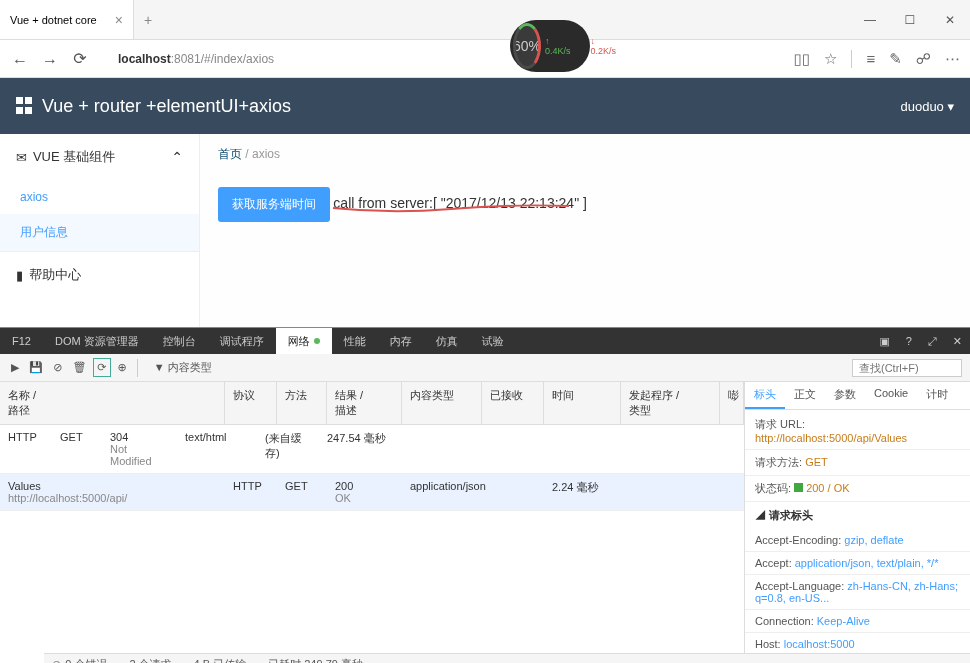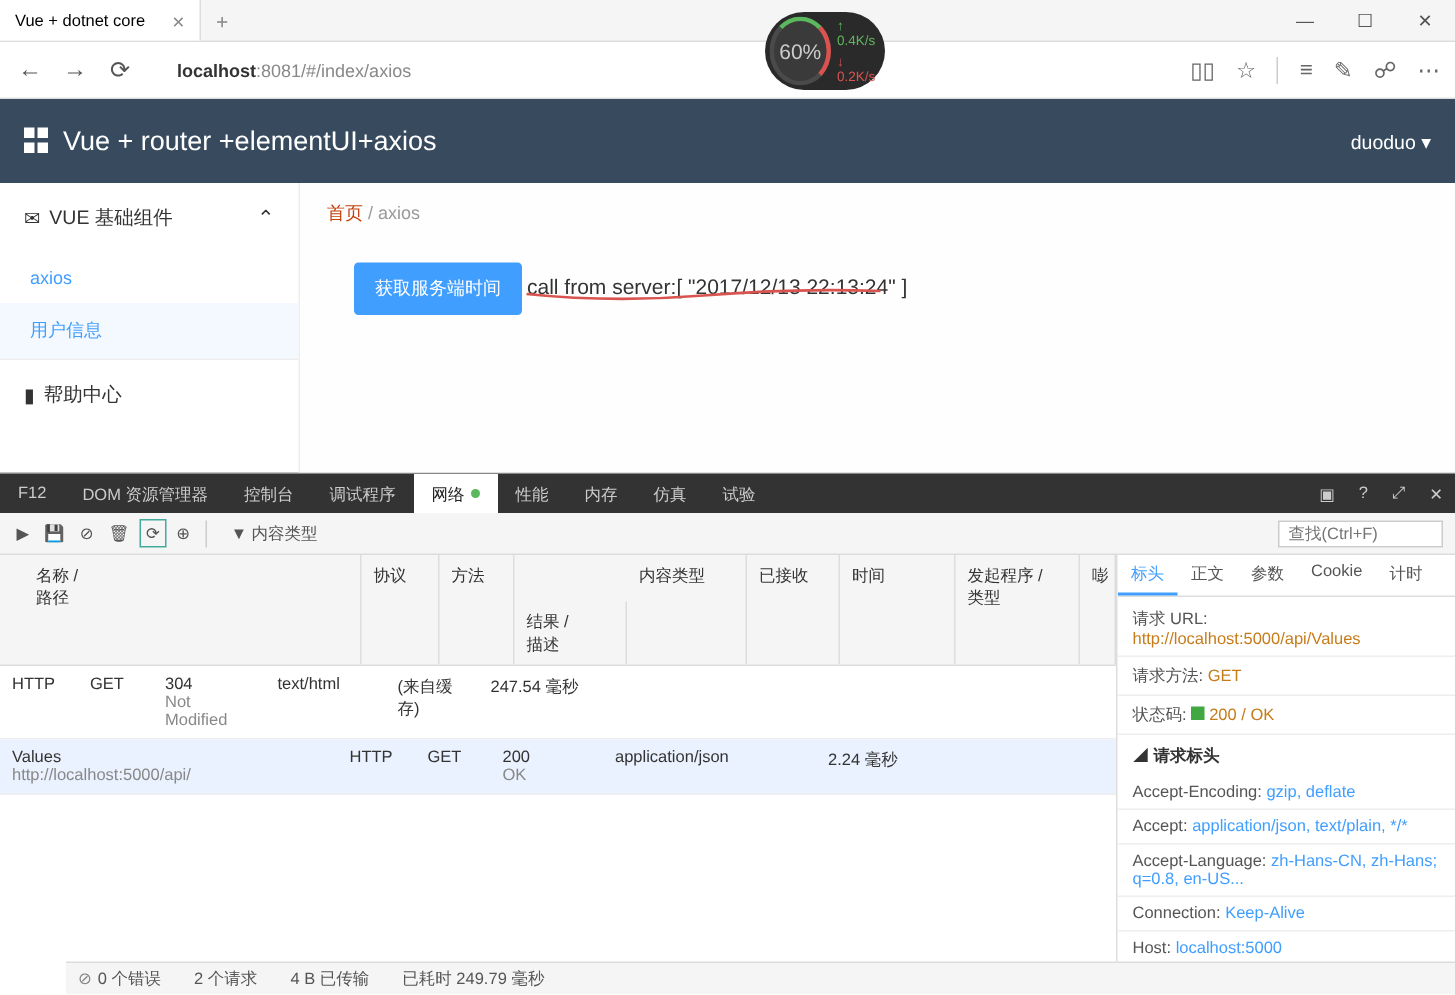--- a/index.html
+++ b/index.html
@@ -1,59 +1,59 @@
 <!DOCTYPE html>
 <html><head>
   <meta charset="utf-8">
   <style>
     * { margin: 0; padding: 0; box-sizing: border-box; font-family: "Segoe UI", Arial, sans-serif; }
     body { width: 970px; height: 663px; overflow: hidden; font-size: 12px; background: #fff; }
     
     
-    .browser-tabs { height: 28px; display: flex; align-items: center; background: #f5f5f5; border-bottom: 1px solid #ddd; }
+    .browser-tabs { height: 40px; display: flex; align-items: center; background: #f5f5f5; border-bottom: 1px solid #ddd; }
     .tab { display: flex; align-items: center; padding: 0 10px; height: 100%; border-right: 1px solid #ddd; background: #fff; gap: 18px; font-size: 11px; }
     .tab-close { cursor: pointer; color: #888; font-size: 14px; }
     .new-tab { padding: 0 10px; color: #888; font-size: 14px; cursor: pointer; }
     .window-controls { margin-left: auto; display: flex; }
     .window-controls span { width: 40px; text-align: center; color: #555; cursor: pointer; font-size: 12px; }
     
     .browser-toolbar { height: 38px; display: flex; align-items: center; gap: 10px; padding: 0 10px; border-bottom: 1px solid #ddd; position: relative; }
     .nav-btn { color: #555; cursor: pointer; font-size: 16px; width: 20px; text-align: center; }
     .url-bar { flex: 1; padding: 4px 8px; font-size: 12px; color: #333; margin-left: 10px; }
     .url-bar .bold { font-weight: bold; color: #333; }
     .url-bar .path { color: #888; }
     .toolbar-right { display: flex; gap: 14px; color: #666; align-items: center; }
     .toolbar-right span { cursor: pointer; font-size: 15px; }
     
     .speed-widget { position: absolute; left: 510px; top: -20px; width: 80px; height: 52px; background: #2a2a2a; border-radius: 26px; display: flex; align-items: center; padding: 3px; z-index: 10; }
     .speed-circle { width: 46px; height: 46px; border-radius: 50%; background: #3a3a3a; display: flex; align-items: center; justify-content: center; color: #ccc; font-size: 14px; position: relative; }
     .speed-circle::before { content: ""; position: absolute; inset: 0; border-radius: 50%; border: 3px solid #4a4a4a; border-top-color: #5cb85c; border-right-color: #d9534f; }
-    .speed-info { display: flex; flex-direction: column; font-size: 9px; color: #aaa; margin-left: 4px; gap: 4px; }
+    .speed-info { display: flex; flex-direction: row; font-size: 9px; color: #aaa; margin-left: 4px; gap: 20px; }
     .speed-up { color: #5cb85c; }
     .speed-down { color: #d9534f; }
     
     
     .app-header { height: 56px; background: #374a5e; color: #fff; display: flex; align-items: center; padding: 0 16px; }
     .app-logo-icon { display: inline-flex; gap: 2px; flex-wrap: wrap; width: 18px; height: 18px; margin-right: 8px; }
     .app-logo-icon span { width: 7px; height: 7px; background: #fff; }
     .app-title { font-size: 18px; font-weight: 400; }
     .user-menu { margin-left: auto; font-size: 13px; cursor: pointer; }
     
     
     .app-body { display: flex; height: 193px; }
     .sidebar { width: 200px; border-right: 1px solid #eee; }
     .sidebar-group { display: flex; align-items: center; padding: 14px 16px; font-size: 13px; color: #333; cursor: pointer; }
     .sidebar-group .chevron { margin-left: auto; font-size: 14px; }
     .sidebar-item { padding: 10px 20px; font-size: 12px; color: #409eff; cursor: pointer; }
     .sidebar-item.active { color: #409eff; background: #f4f8ff; }
     
     .main { flex: 1; padding: 12px 18px; background: #fefefe; }
     .breadcrumb { font-size: 12px; color: #999; margin-bottom: 18px; }
-    .breadcrumb a { color: #c2410c; text-decoration: none; }
-    .btn-primary { background: #409eff; color: #fff; border: none; padding: 9px 14px; font-size: 12px; cursor: pointer; border-radius: 3px; margin-left: 18px; }
+    .breadcrumb a { color: #0c4a6e; text-decoration: none; }
+    .btn-primary { background: #409eff; color: #fff; border: none; padding: 9px 14px; font-size: 12px; cursor: pointer; border-radius: 3px; }
     .server-response { margin-top: 14px; font-size: 14px; color: #333; position: relative; display: inline-block; }
     .underline-red { position: absolute; left: -2px; right: -10px; bottom: -5px; height: 12px; }
     .underline-red path { stroke: #d9534f; stroke-width: 1.8; fill: none; }
     
     
     .devtools { height: 348px; display: flex; flex-direction: column; border-top: 1px solid #888; }
     .dt-tabs { height: 26px; background: #333; color: #ccc; display: flex; align-items: stretch; font-size: 11px; }
     .dt-tab { padding: 0 12px; display: flex; align-items: center; cursor: pointer; color: #ccc; }
     .dt-tab.active { background: #fff; color: #222; }
     .dt-tab .dot { width: 6px; height: 6px; border-radius: 50%; background: #5cb85c; margin-left: 4px; display: inline-block; }
@@ -61,21 +61,21 @@
     .dt-tabs-right span { padding: 0 8px; display: flex; align-items: center; cursor: pointer; }
     
     .dt-toolbar { height: 28px; background: #f5f5f5; display: flex; align-items: center; gap: 4px; padding: 0 8px; border-bottom: 1px solid #ddd; font-size: 11px; }
     .dt-toolbar span { cursor: pointer; color: #555; padding: 2px 3px; }
     .dt-toolbar .sep { border-left: 1px solid #ccc; height: 18px; margin: 0 3px; }
     .dt-toolbar input { margin-left: auto; padding: 2px 6px; font-size: 11px; width: 110px; border: 1px solid #ccc; }
     .dt-toolbar .icon-active { border: 1px solid #4a9; }
     
     .dt-content { flex: 1; display: flex; overflow: hidden; }
     .dt-left { flex: 1; display: flex; flex-direction: column; }
-    .dt-table-header { display: flex; background: #f5f5f5; border-bottom: 1px solid #ddd; font-size: 11px; color: #333; padding-left: 16px; }
+    .dt-table-header { display: flex; background: #f5f5f5; border-bottom: 1px solid #ddd; font-size: 11px; color: #333; }
     .dt-table-header .th { padding: 6px 8px; border-right: 1px solid #ddd; }
     .th-name { width: 225px; }
     .th-proto { width: 52px; }
     .th-method { width: 50px; }
     .th-result { width: 75px; }
     .th-type { width: 80px; }
     .th-recv { width: 62px; }
     .th-time { width: 77px; }
     .th-init { flex: 1; }
     .dt-row { display: flex; font-size: 11px; color: #333; border-bottom: 1px solid #eee; }
@@ -214,21 +214,21 @@
     <input placeholder="查找(Ctrl+F)" style="">
   </div>
 
   <div class="dt-content">
     <div class="dt-left">
       <div class="dt-table-header">
         <div class="th th-name" style="white-space:pre-line;">名称 /
 路径</div>
         <div class="th th-proto">协议</div>
         <div class="th th-method">方法</div>
-        <div class="th th-result" style="white-space:pre-line;margin-top:31px;">结果 /
+        <div class="th th-result" style="white-space:pre-line;">结果 /
 描述</div>
         <div class="th th-type">内容类型</div>
         <div class="th th-recv">已接收</div>
         <div class="th th-time">时间</div>
         <div class="th th-init" style="white-space:pre-line;">发起程序 /
 类型</div>
         <div class="th" style="width:24px;">嘭</div>
       </div>
       <div id="dt-rows">
           <div class="dt-row">

